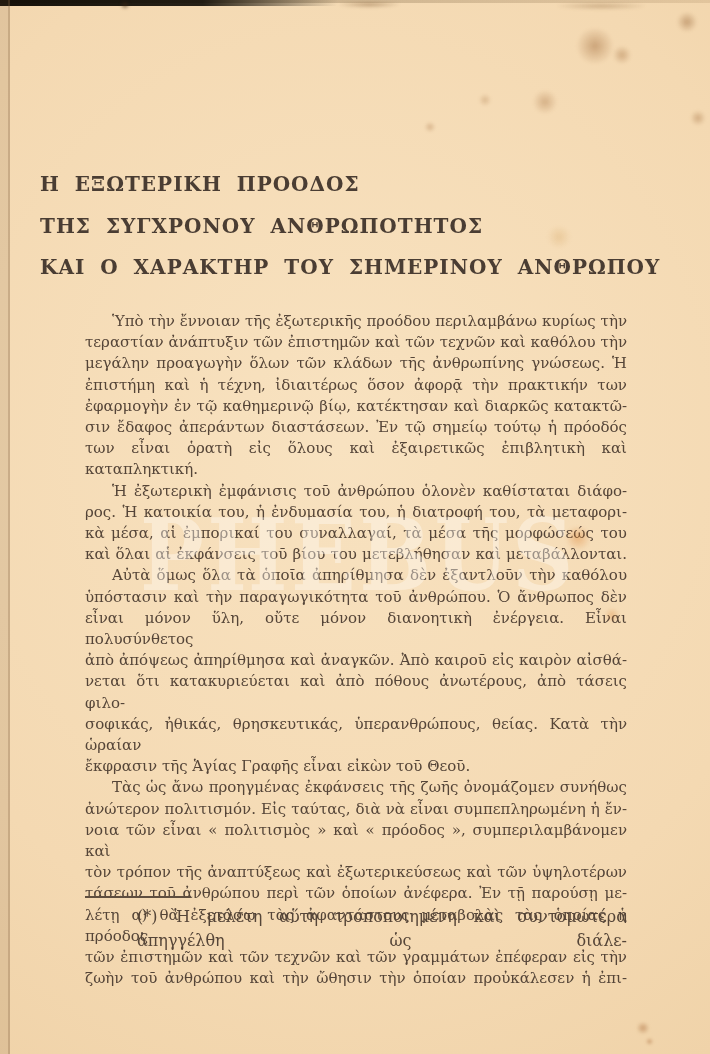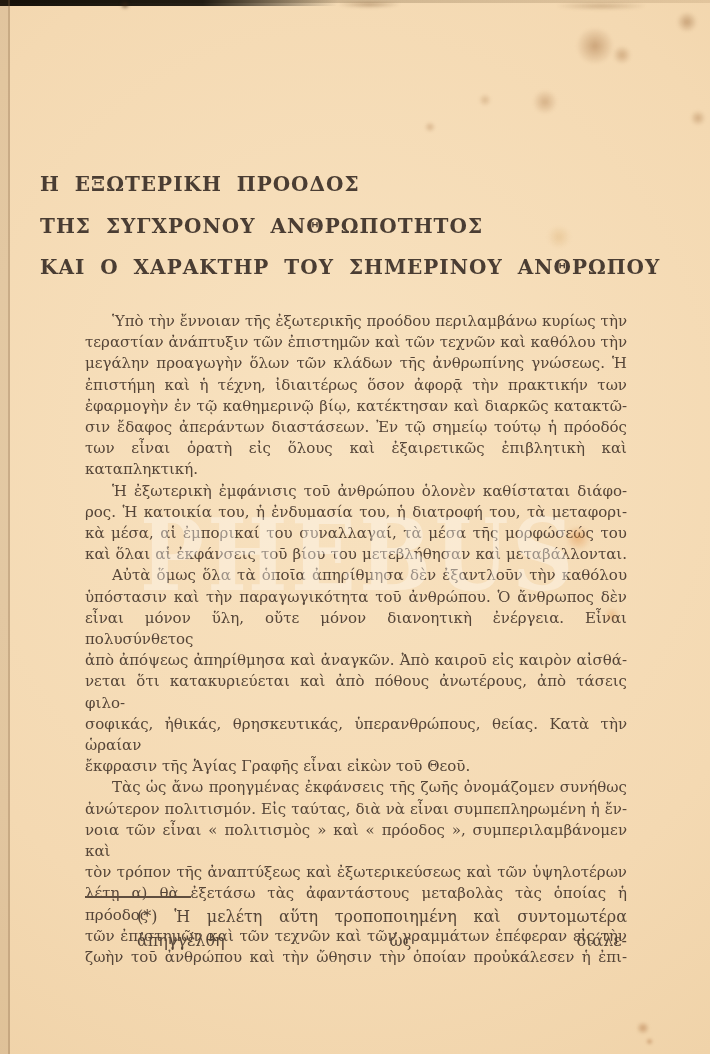--- a/index.html
+++ b/index.html
@@ -110,20 +110,21 @@
       <div class="line">ὑπόστασιν καὶ τὴν παραγωγικότητα τοῦ ἀνθρώπου. Ὁ ἄνθρωπος δὲν</div>
       <div class="line">εἶναι μόνον ὕλη, οὔτε μόνον διανοητικὴ ἐνέργεια. Εἶναι πολυσύνθετος</div>
       <div class="line">ἀπὸ ἀπόψεως ἀπηρίθμησα καὶ ἀναγκῶν. Ἀπὸ καιροῦ εἰς καιρὸν αἰσθά-</div>
       <div class="line">νεται ὅτι κατακυριεύεται καὶ ἀπὸ πόθους ἀνωτέρους, ἀπὸ τάσεις φιλο-</div>
       <div class="line">σοφικάς, ἠθικάς, θρησκευτικάς, ὑπερανθρώπους, θείας. Κατὰ τὴν ὡραίαν</div>
       <div class="line short">ἔκφρασιν τῆς Ἁγίας Γραφῆς εἶναι εἰκὼν τοῦ Θεοῦ.</div>
       <div class="line indent">Τὰς ὡς ἄνω προηγμένας ἐκφάνσεις τῆς ζωῆς ὀνομάζομεν συνήθως</div>
       <div class="line">ἀνώτερον πολιτισμόν. Εἰς ταύτας, διὰ νὰ εἶναι συμπεπληρωμένη ἡ ἔν-</div>
       <div class="line">νοια τῶν εἶναι « πολιτισμὸς » καὶ « πρόοδος », συμπεριλαμβάνομεν καὶ</div>
       <div class="line">τὸν τρόπον τῆς ἀναπτύξεως καὶ ἐξωτερικεύσεως καὶ τῶν ὑψηλοτέρων</div>
+      <div class="line">τάσεων τοῦ ἀνθρώπου περὶ τῶν ὁποίων ἀνέφερα. Ἐν τῇ παρούσῃ με-</div>
       <div class="line">λέτῃ α) θὰ ἐξετάσω τὰς ἀφαντάστους μεταβολὰς τὰς ὁποίας ἡ πρόοδος</div>
       <div class="line">τῶν ἐπιστημῶν καὶ τῶν τεχνῶν καὶ τῶν γραμμάτων ἐπέφεραν εἰς τὴν</div>
       <div class="line">ζωὴν τοῦ ἀνθρώπου καὶ τὴν ὤθησιν τὴν ὁποίαν προὐκάλεσεν ἡ ἐπι-</div>
     </div>
 
   <div class="fn-rule"></div>
   <div class="footnote">
       <div class="line indent">(*) Ἡ μελέτη αὕτη τροποποιημένη καὶ συντομωτέρα ἀπηγγέλθη ὡς διάλε-</div>
     </div>
 

